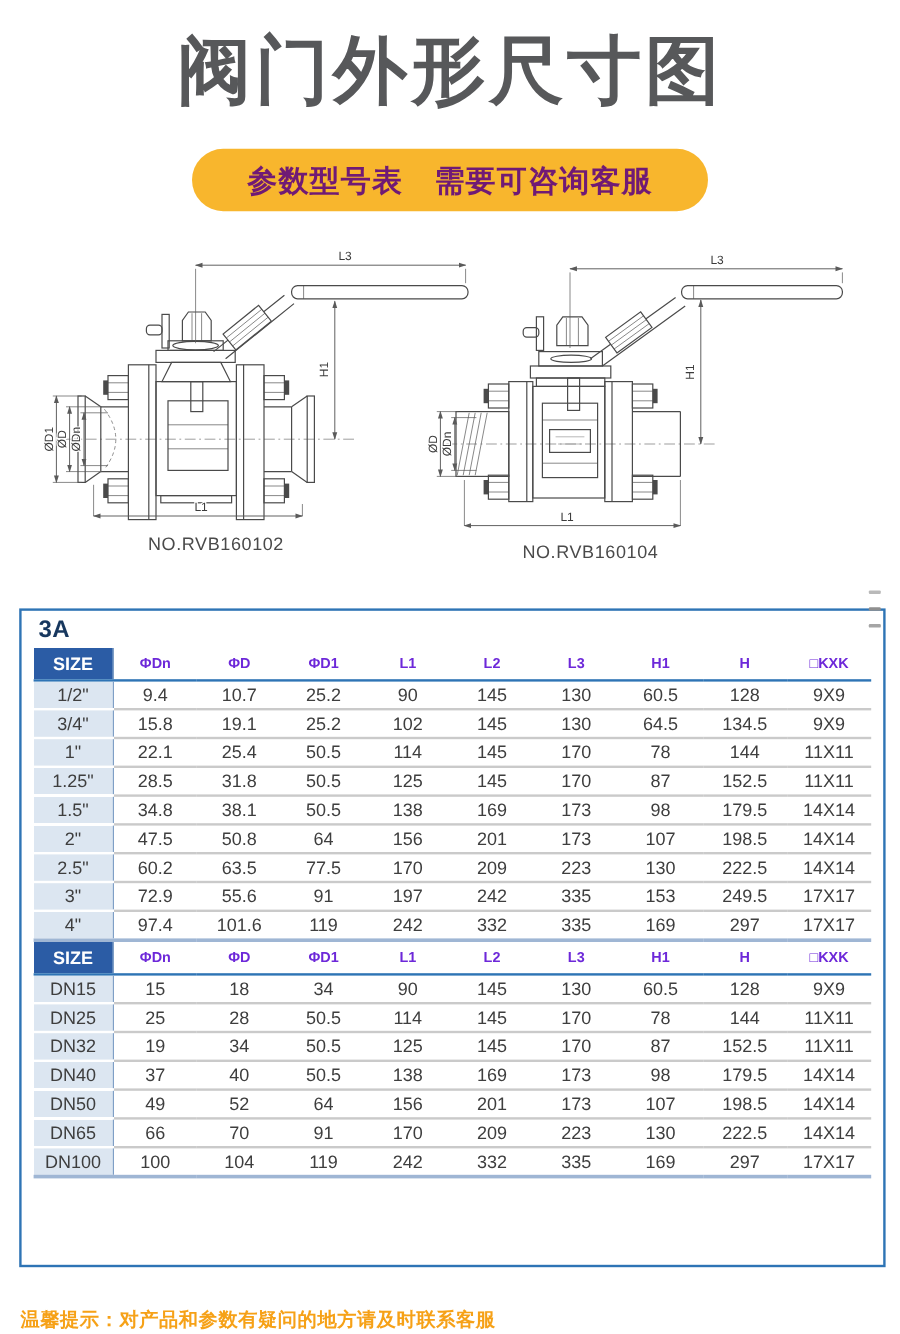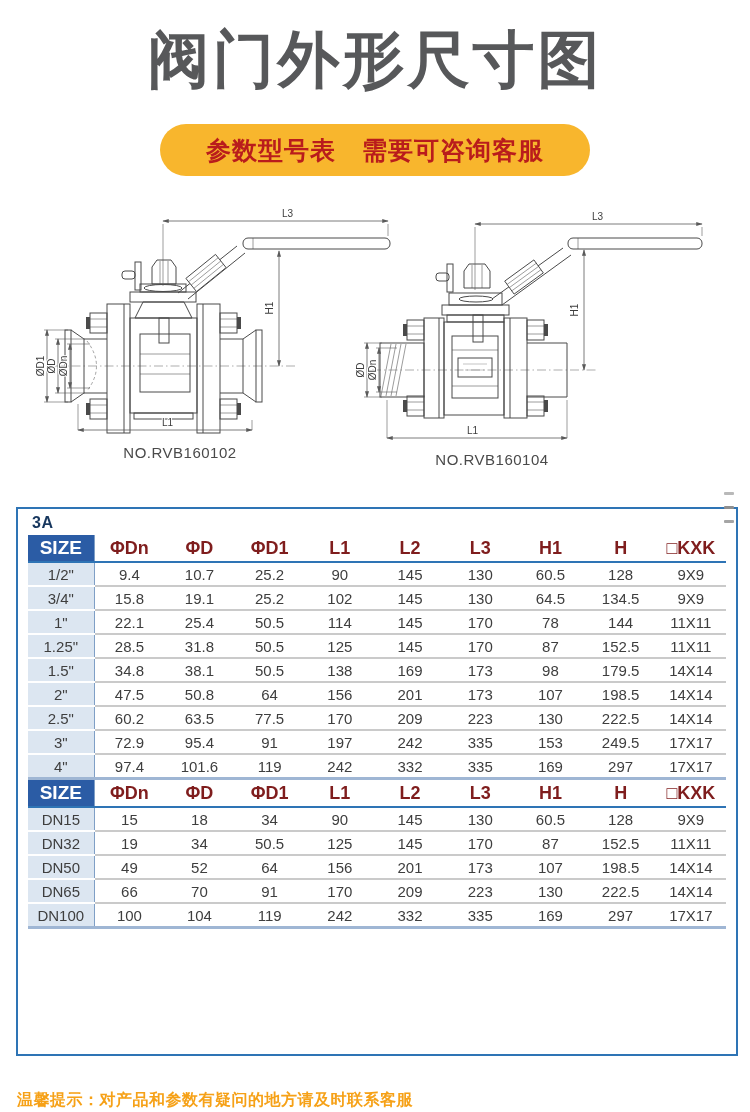--- a/index.html
+++ b/index.html
@@ -4,46 +4,46 @@
 <style>
   html,body { margin:0; padding:0; background:#ffffff; }
   .page { position:relative; width:750px; height:1112px; background:#ffffff; overflow:hidden;
           font-family:"Liberation Sans", sans-serif; }
 
   .main-title { position:absolute; top:24px; left:0; width:100%; margin:0; text-align:center;
                 font-size:62px; font-weight:800; color:#57585A; letter-spacing:3px; line-height:1.15; }
 
   .banner { position:absolute; left:160px; top:124px; width:430px; height:52px; background:#F8B62D;
             border-radius:27px; display:flex; align-items:center; justify-content:center; }
-  .banner span { color:#b91c1c; font-size:25px; font-weight:700; letter-spacing:1px; white-space:pre; }
+  .banner span { color:#701a75; font-size:25px; font-weight:700; letter-spacing:1px; white-space:pre; }
 
   svg.drawing { position:absolute; }
   #drawing1 { left:10px;  top:196px; }
   #drawing2 { left:352px; top:200px; }
 
   .part  { fill:none; stroke:#4a4a4a; stroke-width:1; }
   .partw { fill:#ffffff; stroke:#4a4a4a; stroke-width:1; }
   .capf  { fill:#4a4a4a; }
   .hl    { stroke:#4a4a4a; stroke-width:0.55; fill:none; }
   .dim   { stroke:#5a5a5a; stroke-width:0.8; }
   .ext   { stroke:#5a5a5a; stroke-width:0.6; }
   .cl    { stroke:#8a8a8a; stroke-width:0.7; stroke-dasharray:9 3 1.5 3; }
   .cl2   { stroke:#8a8a8a; stroke-width:0.8; stroke-dasharray:3 2.5; fill:none; }
   .faint { stroke:#9a9a9a; stroke-width:0.6; }
   svg text { font-family:"Liberation Sans", sans-serif; font-size:10px; fill:#3c3c3c;
              paint-order:stroke; stroke:#ffffff; stroke-width:2px; }
   svg text.cap { font-size:15px; letter-spacing:0.5px; fill:#4a4a4a; }
 
   .tables-box { position:absolute; left:16px; top:507px; width:722px; height:549px;
                 border:2px solid #2E74B5; box-sizing:border-box; padding:3px 10px 0 10px; background:#fff; }
-  .section-title { font-size:16px; font-weight:800; color:#17375E; margin:2px 0 3px 4px; letter-spacing:0.5px; }
+  .section-title { font-size:20px; font-weight:800; color:#17375E; margin:2px 0 3px 4px; letter-spacing:0.5px; }
   table.spec { width:100%; border-collapse:collapse; table-layout:fixed; }
   table.spec th, table.spec td { text-align:center; vertical-align:middle; padding:0; overflow:hidden; }
-  table.spec th { color:#7f1d1d; font-size:18px; font-weight:700; height:26px; border-bottom:2px solid #2E74B5; }
-  table.spec th.size-col { background:#2B5CA5; color:#ffffff; font-size:19px; width:9.4%;
+  table.spec th { color:#6d28d9; font-size:12px; font-weight:700; height:26px; border-bottom:2px solid #2E74B5; }
+  table.spec th.size-col { background:#2B5CA5; color:#ffffff; font-size:15px; width:9.4%;
                            border-right:1px solid #7F9FC6; }
   table.spec td { color:#3E3E3E; font-size:15px; height:22px; border-bottom:2px solid #CACACA; background:#fff; }
   table.spec td.size-col { background:#DCE6F1; color:#3E3E3E; border-bottom:2px solid #ffffff;
                            border-right:1px solid #7F9FC6; }
   table.spec tbody tr:last-child td,
   table.spec tbody tr:last-child td.size-col { border-bottom:3px solid #9FB6D4; }
 
   .footer-tip { position:absolute; left:17px; top:1090px; font-size:16px; font-weight:700;
                 color:#F6A117; letter-spacing:0.5px; }
 
@@ -325,21 +325,21 @@
             <td>170</td>
             <td>209</td>
             <td>223</td>
             <td>130</td>
             <td>222.5</td>
             <td>14X14</td>
           </tr>
           <tr>
             <td class="size-col">3"</td>
             <td>72.9</td>
-            <td>95.4</td>
+            <td>55.6</td>
             <td>91</td>
             <td>197</td>
             <td>242</td>
             <td>335</td>
             <td>153</td>
             <td>249.5</td>
             <td>17X17</td>
           </tr>
           <tr>
             <td class="size-col">4"</td>
@@ -377,30 +377,54 @@
             <td>18</td>
             <td>34</td>
             <td>90</td>
             <td>145</td>
             <td>130</td>
             <td>60.5</td>
             <td>128</td>
             <td>9X9</td>
           </tr>
           <tr>
+            <td class="size-col">DN25</td>
+            <td>25</td>
+            <td>28</td>
+            <td>50.5</td>
+            <td>114</td>
+            <td>145</td>
+            <td>170</td>
+            <td>78</td>
+            <td>144</td>
+            <td>11X11</td>
+          </tr>
+          <tr>
             <td class="size-col">DN32</td>
             <td>19</td>
             <td>34</td>
             <td>50.5</td>
             <td>125</td>
             <td>145</td>
             <td>170</td>
             <td>87</td>
             <td>152.5</td>
             <td>11X11</td>
+          </tr>
+          <tr>
+            <td class="size-col">DN40</td>
+            <td>37</td>
+            <td>40</td>
+            <td>50.5</td>
+            <td>138</td>
+            <td>169</td>
+            <td>173</td>
+            <td>98</td>
+            <td>179.5</td>
+            <td>14X14</td>
           </tr>
           <tr>
             <td class="size-col">DN50</td>
             <td>49</td>
             <td>52</td>
             <td>64</td>
             <td>156</td>
             <td>201</td>
             <td>173</td>
             <td>107</td>

